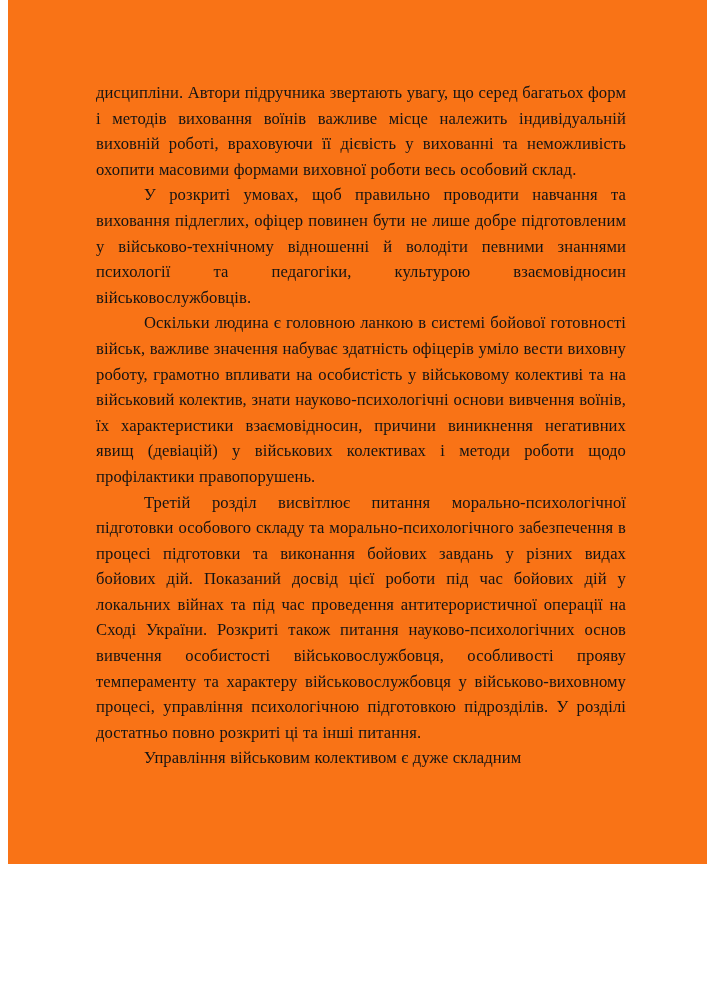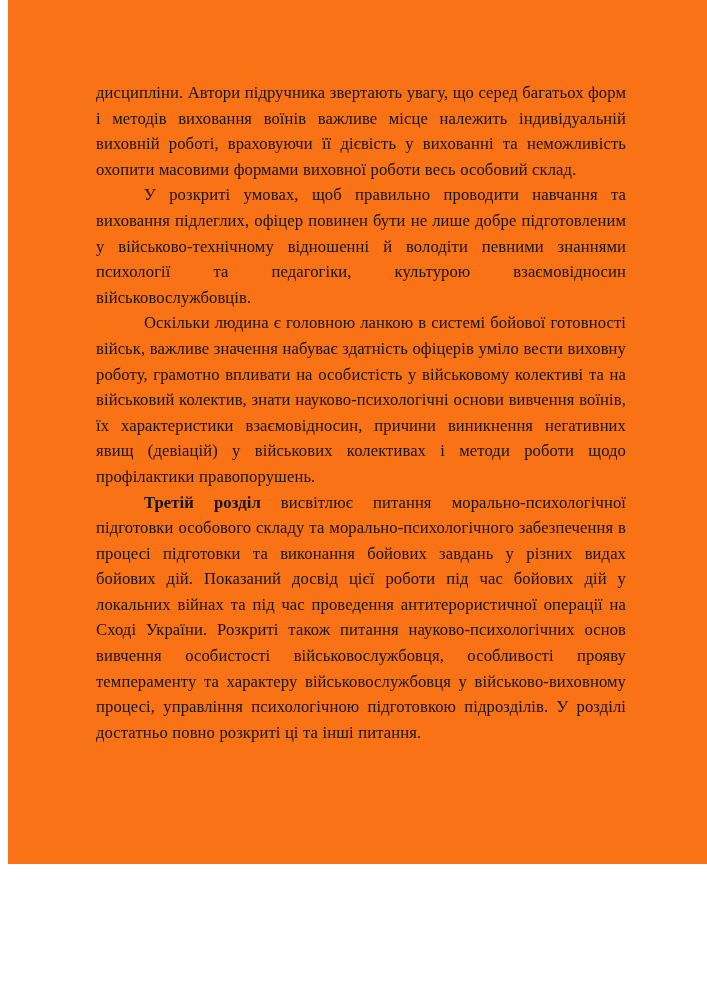--- a/index.html
+++ b/index.html
@@ -38,21 +38,21 @@
     word-spacing: 0.2px;
     color: #141414;
   }
   .para.indent {
     text-indent: 48px;
   }
   .para.last-left {
     text-align: left;
   }
   .bold {
-    font-weight: bold;
+    font-weight: normal;
   }
   .page-number {
     position: absolute;
     left: 0;
     top: 900px;
     width: 707px;
     text-align: center;
     font-size: 16.6px;
     line-height: 20px;
     color: #141414;
@@ -66,18 +66,19 @@
   <div class="text-column">
 
     <p class="para">дисципліни. Автори підручника звертають увагу, що серед багатьох форм і методів виховання воїнів важливе місце належить індивідуальній виховній роботі, враховуючи її дієвість у вихованні та неможливість охопити масовими формами виховної роботи весь особовий склад.</p>
 
     <p class="para indent">У розкриті умовах, щоб правильно проводити навчання та виховання підлеглих, офіцер повинен бути не лише добре підготовленим у військово-технічному відношенні й володіти певними знаннями психології та педагогіки, культурою взаємовідносин військовослужбовців.</p>
 
     <p class="para indent">Оскільки людина є головною ланкою в системі бойової готовності військ, важливе значення набуває здатність офіцерів уміло вести виховну роботу, грамотно впливати на особистість у військовому колективі та на військовий колектив, знати науково-психологічні основи вивчення воїнів, їх характеристики взаємовідносин, причини виникнення негативних явищ (девіацій) у військових колективах і методи роботи щодо профілактики правопорушень.</p>
 
     <p class="para indent"><span class="bold">Третій розділ</span><span> висвітлює питання морально-психологічної підготовки особового складу та морально-психологічного забезпечення в процесі підготовки та виконання бойових завдань у різних видах бойових дій. Показаний досвід цієї роботи під час бойових дій у локальних війнах та під час проведення антитерористичної операції на Сході України. Розкриті також питання науково-психологічних основ вивчення особистості військовослужбовця, особливості прояву темпераменту та характеру військовослужбовця у військово-виховному процесі, управління психологічною підготовкою підрозділів. У розділі достатньо повно розкриті ці та інші питання.</span></p>
 
+    <p class="para indent last-left">Управління військовим колективом є дуже складним</p>
 
   </div>
 
   <div class="page-number">8</div>
 
 </div>
 
 </body></html>

